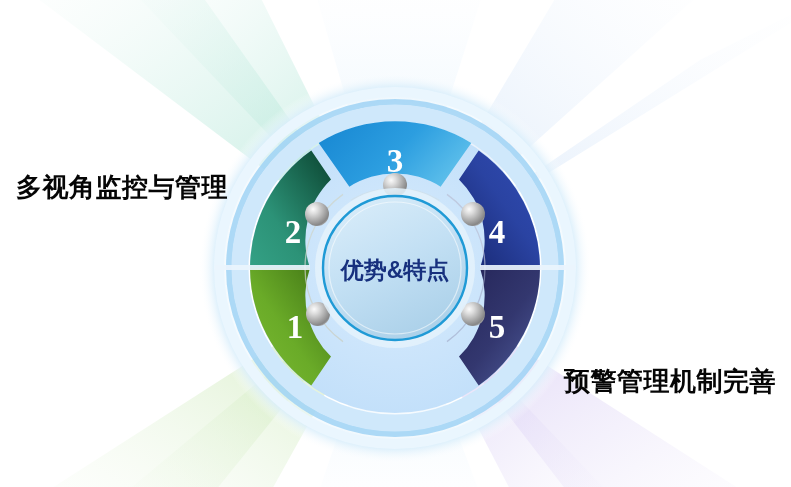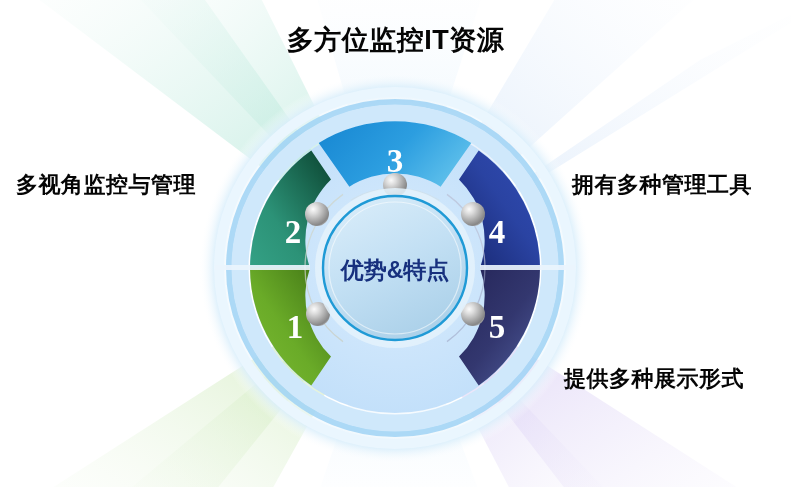--- a/index.html
+++ b/index.html
@@ -30,21 +30,21 @@
     white-space: nowrap;
     letter-spacing: 0.5px;
   }
   .label-title {
     font-size: 27px;
     left: 0;
     top: 22px;
     width: 791px;
     text-align: center;
   }
-  .label-side { font-size: 22px; }
+  .label-side { font-size: 26px; }
   #label-2 { left: 16px;  top: 170px; }
   #label-1 { left: 26px;  top: 364px; }
   #label-4 { left: 572px; top: 170px; }
   #label-5 { left: 564px; top: 364px; }
 </style>
 </head>
 <body>
 
 <div id="stage">
 
@@ -198,22 +198,20 @@
 
     <rect x="215" y="265" width="95" height="5" fill="#eaf4fd" opacity="0.92"></rect>
     <rect x="480" y="265" width="95" height="5" fill="#eaf4fd" opacity="0.92"></rect>
 
     <circle cx="395" cy="268" r="80" fill="#e4f2fb" opacity="0.85"></circle>
     <circle cx="395" cy="268" r="72" fill="url(#hubGrad)" stroke="#1f9ad6" stroke-width="2.4"></circle>
     <circle cx="395" cy="268" r="66" fill="none" stroke="#ffffff" stroke-width="1.2" opacity="0.55"></circle>
     <text x="395" y="278" font-family="'Liberation Sans','DejaVu Sans',sans-serif" font-size="23" font-weight="bold" fill="#17307e" text-anchor="middle">优势&amp;特点</text>
   </svg>
 
-  <div class="label label-title">多方位监控IT资源</div>
 
   <div class="label label-side" id="label-2">多视角监控与管理</div>
 
 
-  <div class="label label-side" id="label-4">拥有多种管理工具</div>
-
-  <div class="label label-side" id="label-5">提供多种展示形式</div>
+
+  <div class="label label-side" id="label-5">预警管理机制完善</div>
 
 </div>
 
 </body></html>

